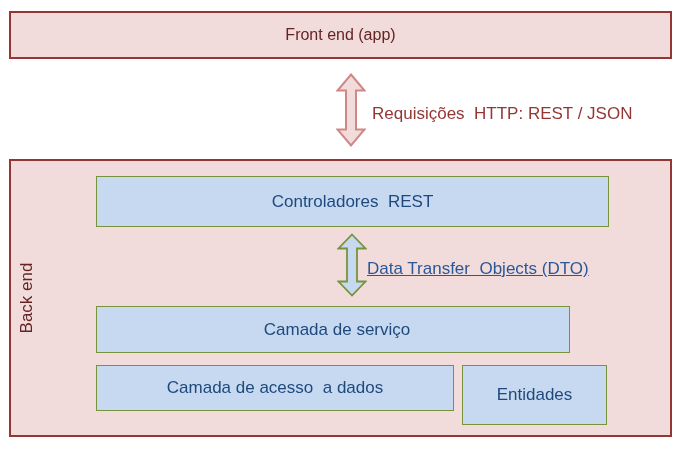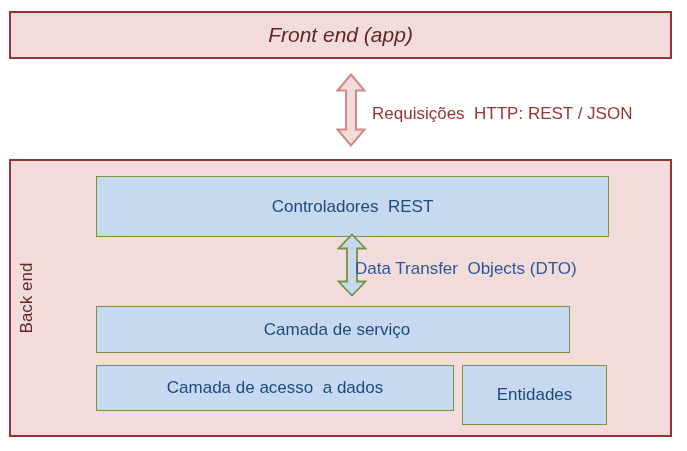--- a/index.html
+++ b/index.html
@@ -8,22 +8,21 @@
     font-family:"Liberation Sans",sans-serif;overflow:hidden;
   }
   .box{
     position:absolute;display:flex;align-items:center;justify-content:center;
     box-sizing:border-box;white-space:pre;text-align:center;
   }
   .pinkbox{
     background:var(--pink_fill,#f2dcdb);
     border:2px solid var(--red_border,#943634);
     color:var(--dark_red_text,#632423);
-    font-size:21px;
-    font-style:italic;
+    font-size:16px;
   }
   .bluebox{
     background:var(--blue_fill,#c6d9f1);
     border:1.5px solid var(--green_border,#77933c);
     color:var(--blue_text,#1f497d);
     font-size:17px;
   }
   .front-end{left:9px;top:11px;width:663px;height:48px;}
   .backend{
     position:absolute;left:9px;top:159px;width:663px;height:278px;
@@ -31,33 +30,33 @@
     border:2px solid var(--red_border,#943634);
     box-sizing:border-box;
   }
   .backend-label{
     position:absolute;left:6px;top:50%;
     transform:translateY(-50%) rotate(180deg);
     writing-mode:vertical-rl;
     color:var(--dark_red_text,#632423);
     font-size:17px;white-space:pre;
   }
-  .controllers{left:85px;top:15px;width:513px;height:61px;text-align:center;}
+  .controllers{left:85px;top:15px;width:513px;height:51px;text-align:center;}
   .service{left:85px;top:145px;width:474px;height:47px;padding-left:8px;}
   .dao{left:85px;top:204px;width:358px;height:46px;align-items:center;}
   .entities{left:451px;top:204px;width:145px;height:60px;}
   .arrow{position:absolute;display:block;}
   .http-arrow{left:336px;top:73px;}
   .dto-arrow{left:326px;top:72px;}
   .arrow-label{
     position:absolute;display:flex;align-items:flex-end;
     white-space:pre;font-size:17px;
   }
   .http-label{left:372px;top:100px;height:24px;color:var(--arrow_red_text,#943634);}
-  .dto-label{left:344px;top:94px;height:24px;color:var(--dto_text,#2a5799);}
+  .dto-label{left:356px;top:94px;height:24px;color:var(--dto_text,#2a5799);text-decoration:underline;}
 </style>
 </head>
 <body>
 
 <div class="canvas">
 
   <div class="box pinkbox front-end">
     <span>Front end (app)</span>
   </div>
 

